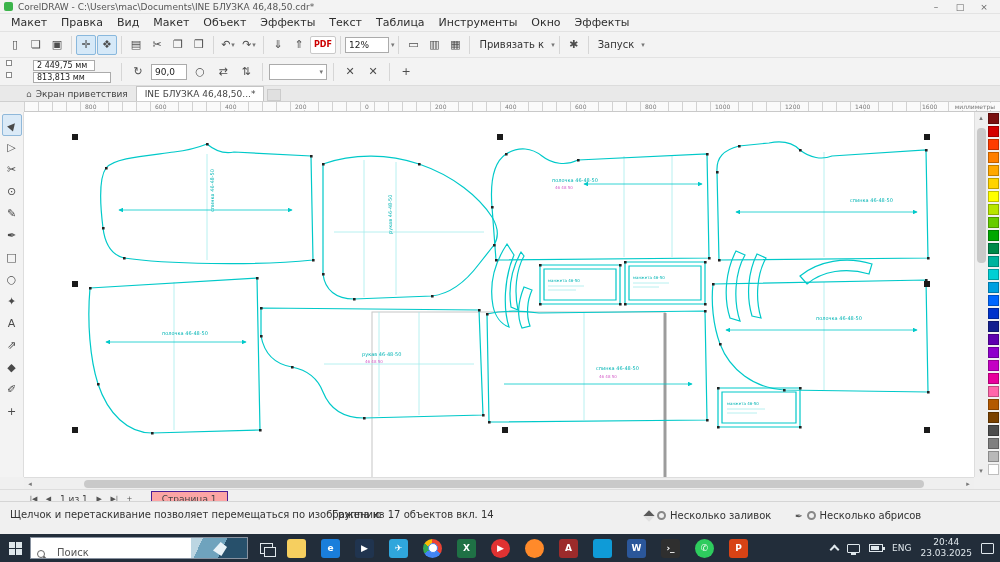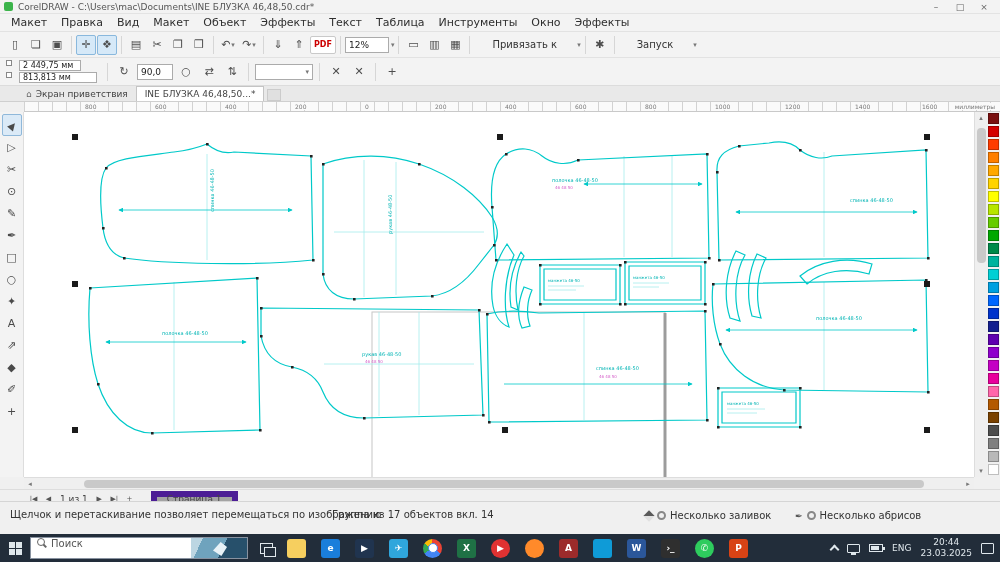--- a/index.html
+++ b/index.html
@@ -16,23 +16,23 @@
 #menubar span{padding:2px 7px;color:#2e2e2e;font-size:11px}
 
 #toolbar{left:0;top:32px;width:1000px;height:26px;background:#f3f3f3;border-bottom:1px solid #e2e2e2;display:flex;align-items:center;padding-left:5px;gap:1px}
 #propbar{left:0;top:58px;width:1000px;height:28px;background:#f3f3f3;border-bottom:1px solid #dcdcdc;display:flex;align-items:center;padding-left:6px;gap:3px}
 .chip{min-width:20px;height:20px;border:1px solid transparent;border-radius:2px;display:flex;align-items:center;justify-content:center;color:#4d4d4d;font-size:11px;padding:0 1px}
 .chip.active{background:#d6e9f8;border-color:#89b8dd}
 .sep{width:1px;height:18px;background:#d6d6d6;margin:0 3px}
 .dd{font-size:7px;color:#777;margin-left:1px}
 .inputbox{background:#fff;border:1px solid #ababab;height:16px;font-size:9px;padding:0 3px;color:#222;font-family:inherit}
 .pdf{color:#c00;font-weight:bold;font-size:8px;border:1px solid #c9c9c9;border-radius:2px;height:18px;display:flex;align-items:center;padding:0 3px;background:#fff}
-.tlabel{font-size:10px;color:#333;margin:0 18px}
+.tlabel{font-size:10px;color:#333;margin:0 5px}
 #coords{display:flex;flex-direction:column;gap:1px;margin-right:4px}
-#coords .crow{display:flex;align-items:flex-start;gap:7px}
+#coords .crow{display:flex;align-items:flex-start;gap:21px}
 #coords .cic{width:6px;height:6px;border:1px solid #888;background:#fff}
 
 #doctabs{left:0;top:86px;width:1000px;height:16px;background:#e9e9e9;border-bottom:1px solid #cfcfcf;display:flex;align-items:flex-end;padding-left:18px}
 .dtab{height:15px;display:flex;align-items:center;padding:0 8px;font-size:9px;color:#444;gap:4px}
 .dtab.active{background:#fff;border:1px solid #c4c4c4;border-bottom:none}
 .dtab .home{font-size:9px;color:#666}
 #tabstub{width:14px;height:12px;background:#e0e0e0;border:1px solid #cbcbcb;margin-left:3px}
 
 #ruler{left:24px;top:102px;width:976px;height:10px;background:#fafafa;border-bottom:1px solid #c9c9c9;background-image:repeating-linear-gradient(to right,#d2d2d2 0 1px,transparent 1px 14px);overflow:hidden}
 #ruler span{position:absolute;top:1px;font-size:6px;color:#777;background:#fafafa;padding:0 1px}
@@ -51,34 +51,34 @@
 .scrar{position:absolute;width:12px;height:12px;display:flex;align-items:center;justify-content:center;font-size:7px;color:#777}
 #hscroll{left:24px;top:477px;width:950px;height:12px;background:#efefef;border-top:1px solid #ddd}
 #hthumb{position:absolute;left:60px;top:2px;width:840px;height:8px;background:#c9c9c9;border-radius:4px}
 
 #palette{left:987px;top:112px;width:13px;height:365px;background:#f0f0f0;display:flex;flex-direction:column;align-items:center;padding-top:1px}
 .sw{width:11px;height:11px;margin-bottom:2px;border:1px solid rgba(0,0,0,.25)}
 
 #pagebar{left:0;top:489px;width:1000px;height:18px;background:#f0f0f0;border-top:1px solid #ddd;display:flex;align-items:center;padding-left:26px;font-size:9px;color:#444}
 .pgbtn{min-width:15px;height:14px;display:flex;align-items:center;justify-content:center;font-size:7px;color:#555}
 #pageinfo{margin:0 4px}
-#pagetab{margin-left:14px;background:#a3a3a3;border:6px solid #4c1d95;height:16px;display:flex;align-items:center;padding:0 10px;font-size:9px}
+#pagetab{margin-left:14px;background:#fca5a5;border:1px solid #4c1d95;height:16px;display:flex;align-items:center;padding:0 10px;font-size:9px}
 
 #statusbar{left:0;top:501px;width:1000px;height:27px;background:#f0f0f0;border-top:1px solid #d5d5d5;font-size:10px;color:#333}
 #statusbar .st{position:absolute;top:7px;white-space:nowrap}
 .ind{position:absolute;top:8px;display:flex;gap:4px;align-items:center}
 .diam{width:8px;height:8px;transform:rotate(45deg);background:linear-gradient(135deg,#5a5a5a 50%,#e0e0e0 50%)}
 .ring{width:9px;height:9px;border:2px solid #888;border-radius:50%}
 .peng{font-size:9px;color:#555}
 
 #taskbar{left:0;top:534px;width:1000px;height:28px;background:#222d3a;display:flex;align-items:center;color:#dfe7ec}
 #startbtn{width:30px;height:28px;display:flex;align-items:center;justify-content:center}
 #winflag{display:grid;grid-template-columns:6px 6px;grid-template-rows:6px 6px;gap:1px}
 #winflag i{background:#dfe7ec}
-#searchbox{width:218px;height:22px;background:#fff;border:1px solid #8892a0;display:flex;align-items:flex-start;color:#555;font-size:10px;gap:6px;padding-left:6px;position:relative;overflow:hidden}
+#searchbox{width:218px;height:22px;background:#fff;border:1px solid #8892a0;display:flex;align-items:flex-end;color:#555;font-size:10px;gap:12px;padding-left:6px;position:relative;overflow:hidden}
 #searchglyph{width:8px;height:8px;border:1.5px solid #666;border-radius:50%;position:relative;flex:none}
 #searchglyph:after{content:"";position:absolute;width:4px;height:1.5px;background:#666;transform:rotate(45deg);right:-3px;bottom:-1px}
 #bird{position:absolute;right:0;top:0;width:56px;height:22px;background:linear-gradient(115deg,#bcd6e2 0 18%,#6fa3bd 18% 55%,#27506b 55%)}
 #bird:after{content:"";position:absolute;left:22px;top:4px;width:14px;height:14px;background:#e8f2f7;clip-path:polygon(0 60%,55% 0,100% 35%,60% 100%)}
 #taskview{width:13px;height:11px;border:1px solid #dfe7ec;margin:0 12px;position:relative;flex:none}
 #taskview:before{content:"";position:absolute;left:3px;top:3px;width:10px;height:8px;background:#222d3a;border:1px solid #dfe7ec}
 #apps{display:flex;gap:15px;margin-left:2px}
 .app{width:19px;height:19px;border-radius:3px;display:flex;align-items:center;justify-content:center;font-size:9px;font-weight:bold;color:#fff;flex:none}
 .app-chrome{border-radius:50%;background:conic-gradient(#ea4335 0 120deg,#4285f4 120deg 240deg,#34a853 240deg 300deg,#fbbc05 300deg);position:relative}
 .app-chrome:after{content:"";position:absolute;width:8px;height:8px;background:#fff;border:1px solid #4285f4;border-radius:50%}

